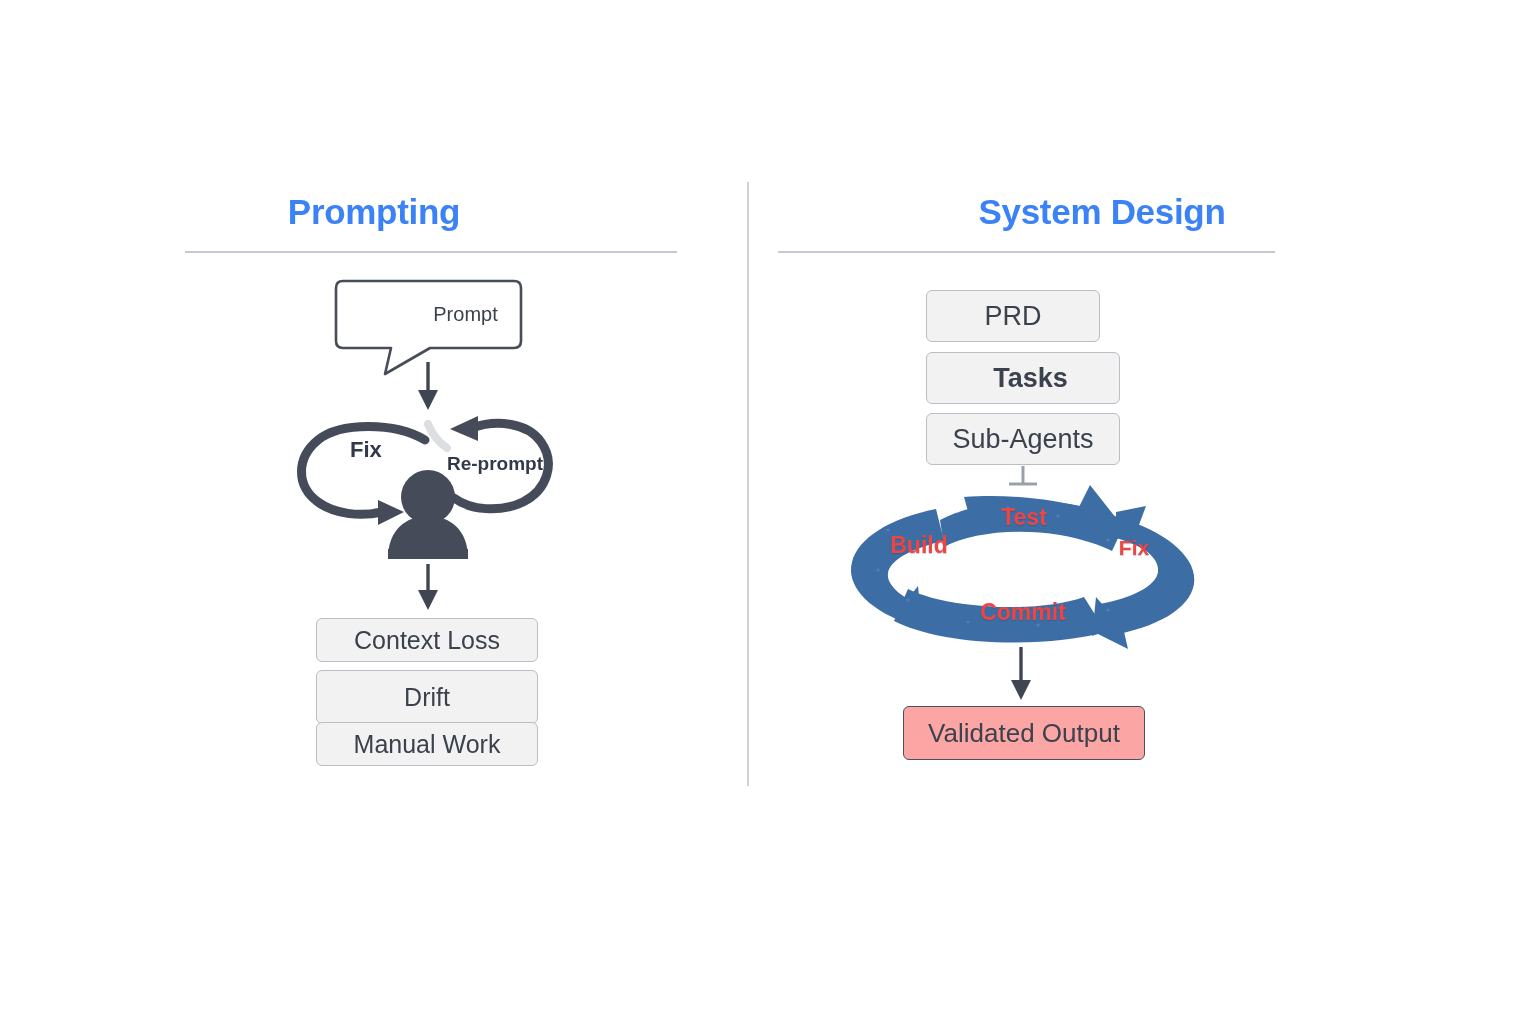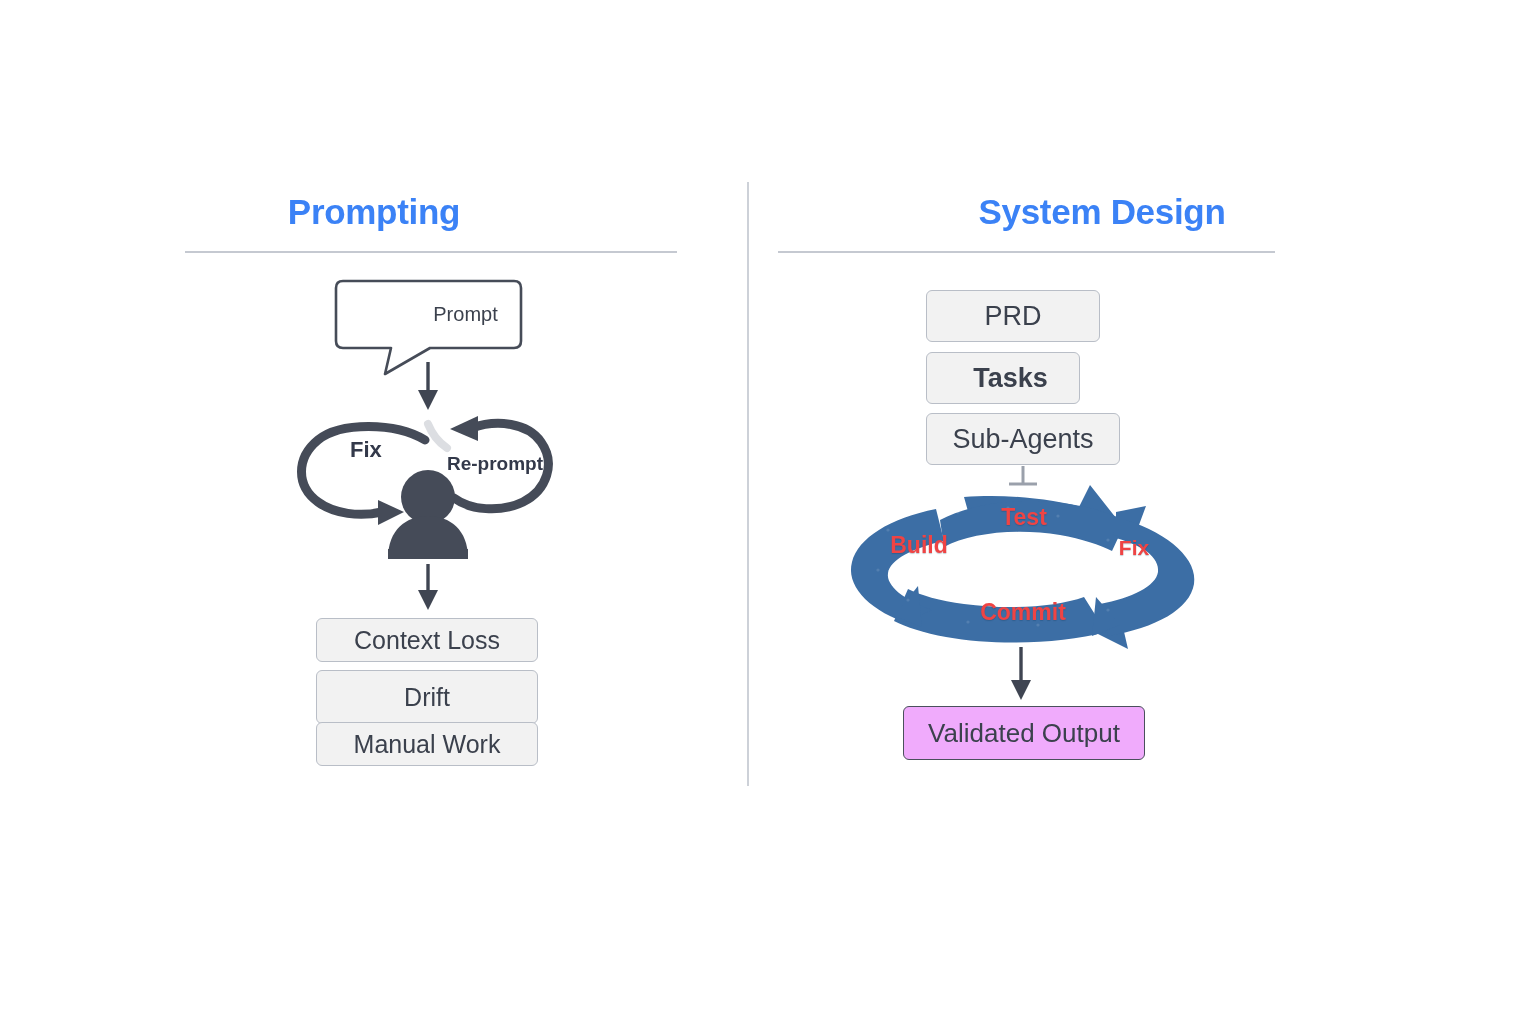--- a/index.html
+++ b/index.html
@@ -64,21 +64,21 @@
     border-radius: 6px;
     font-size: 25px;
     color: #3b414d;
     white-space: nowrap;
   }
   .box.filled {
     background: #f2f2f2;
     border: 1.6px solid #b9bec7;
   }
   .box.outline {
-    background: #f0abfc;
+    background: #fca5a5;
     border: 1.8px solid #4a505c;
   }
 
   .bubble-label {
     position: absolute;
     font-size: 20px;
     color: #3b414d;
     white-space: nowrap;
     padding-left: 37px;
   }
@@ -176,21 +176,21 @@
   </div>
 
   <div class="col col-right">
 
     <div class="panel-title" style="top:192px;">System Design</div>
     <div class="title-rule" style="left:70px; top:251px; width:497px;"></div>
 
     <div class="box filled" style="left:218px; top:290px; width:174px; height:52px; font-size:27px;">
       <span>PRD</span>
     </div>
-    <div class="box filled" style="left:218px; top:352px; width:154px; height:52px; font-size:27px; font-weight:bold;padding-left:15px;">
+    <div class="box filled" style="left:218px; top:352px; width:194px; height:52px; font-size:27px; font-weight:bold;padding-left:15px;">
       <span>Tasks</span>
     </div>
     <div class="box filled" style="left:218px; top:413px; width:194px; height:52px; font-size:27px;">
       <span>Sub-Agents</span>
     </div>
 
     <svg class="svg-layer" width="788" height="1024">
       <line x1="315" y1="466" x2="315" y2="484" stroke="#9aa0ab" stroke-width="3"></line>
       <line x1="301" y1="484" x2="329" y2="484" stroke="#9aa0ab" stroke-width="3"></line>
     </svg>

